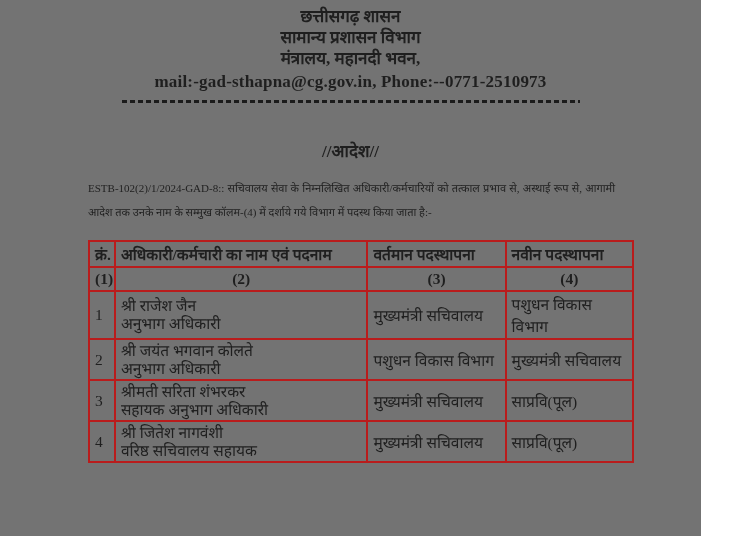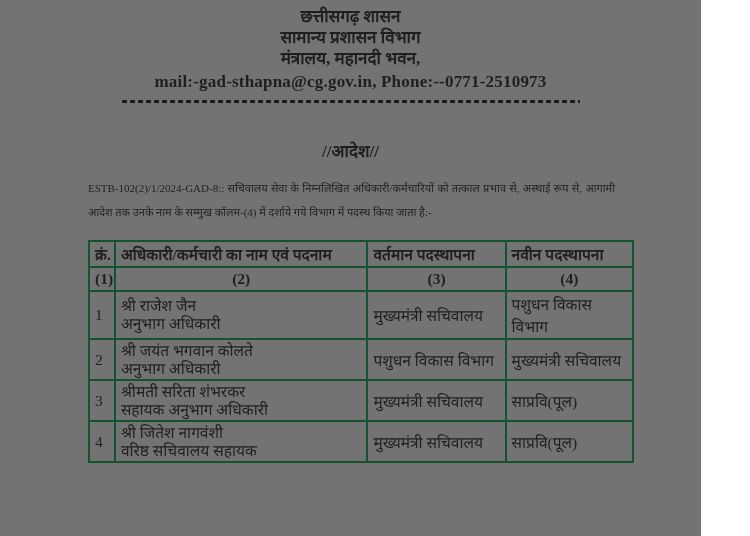--- a/index.html
+++ b/index.html
@@ -18,21 +18,21 @@
   .dashed-separator {
     width:458px; height:3px; margin:8px auto 0;
     background:repeating-linear-gradient(90deg,#1b1b1b 0 5px,transparent 5px 8px);
   }
   .order-title { text-align:center; font-weight:700; font-size:17px; margin-top:36px; }
   .date-line { text-align:right; padding-right:88px; font-size:17px; margin-top:14px; }
   .content { padding:0 86px 0 88px; }
   .body-para { margin:15px 0 16px; font-size:11px; line-height:23.5px; text-align:justify; }
   table.posting-table { border-collapse:collapse; margin-top:10px; width:546px; table-layout:fixed; }
   .posting-table th, .posting-table td {
-    border:2px solid #14532d;
+    border:2px solid #b91c1c;
     padding:1px 5px;
     font-size:15.5px;
     text-align:left;
     vertical-align:middle;
     overflow:hidden;
     margin-left:21px;
   }
   .col-sno   { width:24px; }
   .col-name  { width:234px; }
   .col-cur   { width:128px; }

